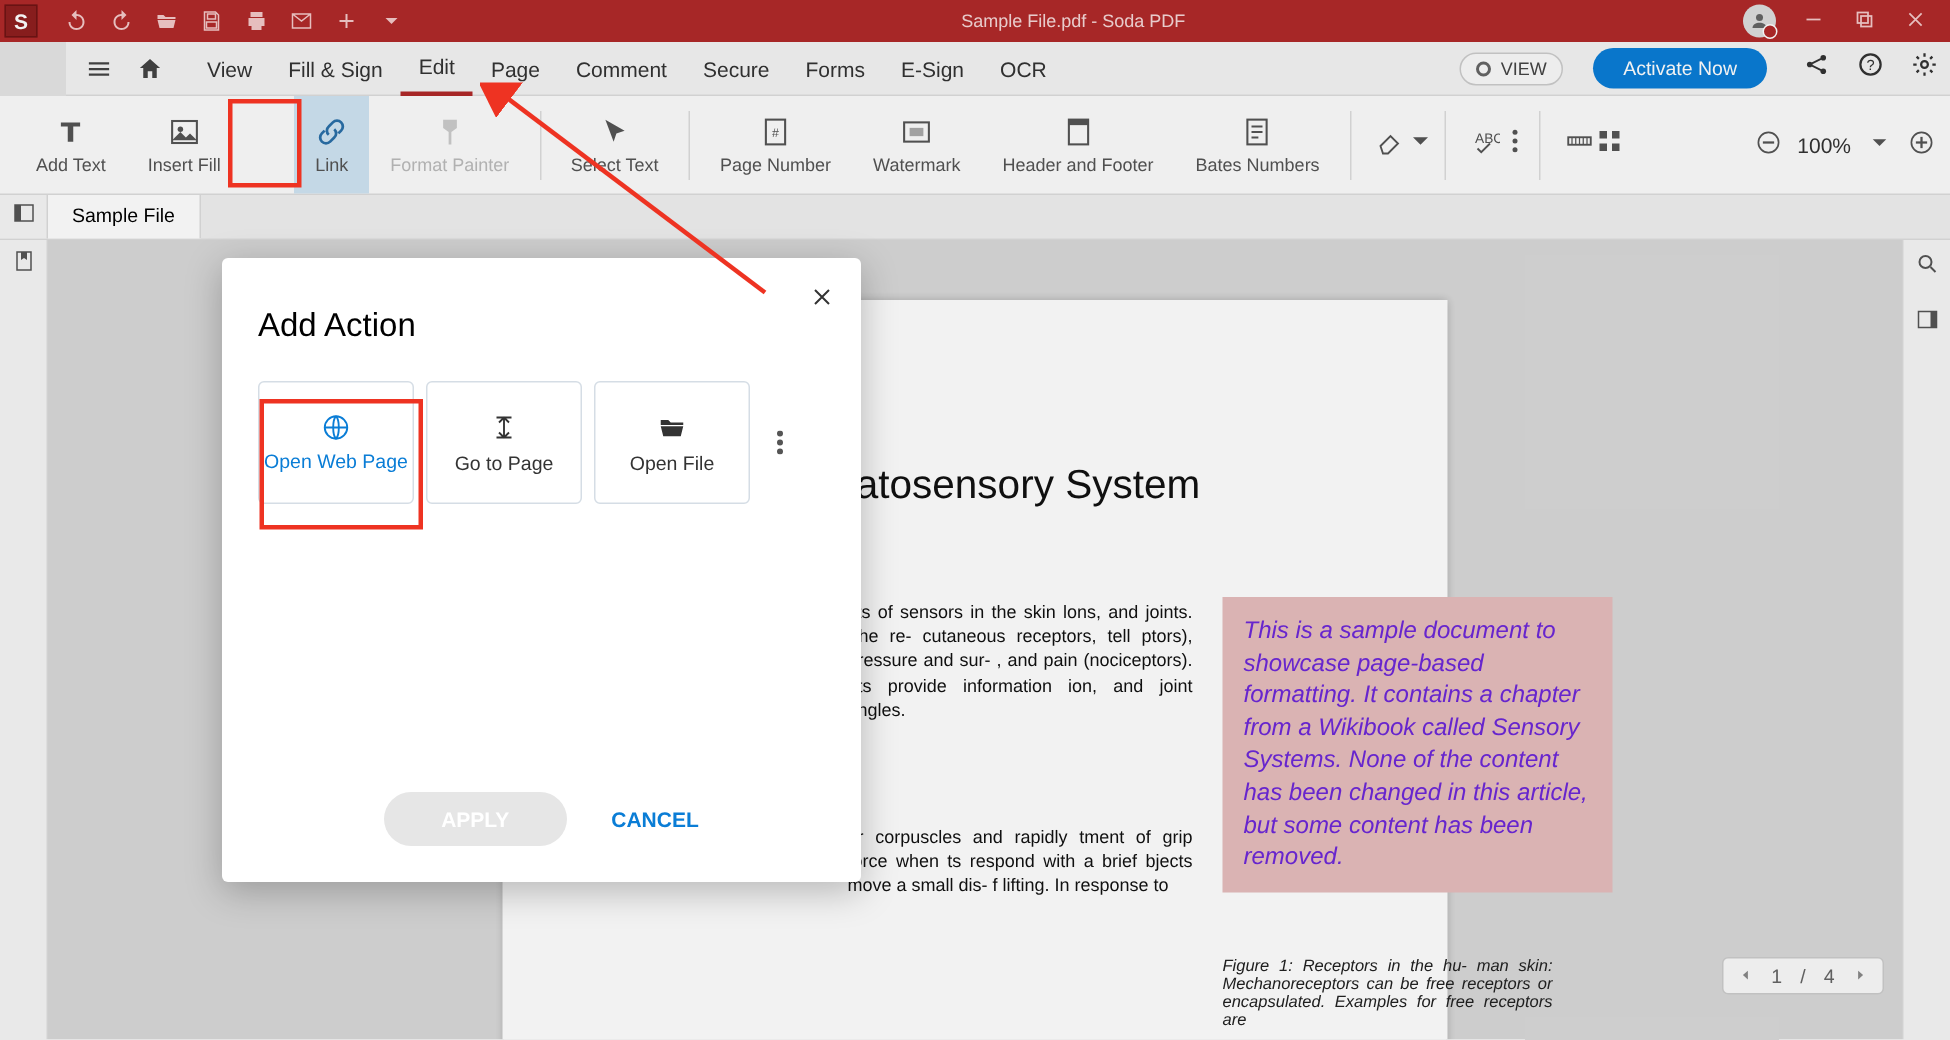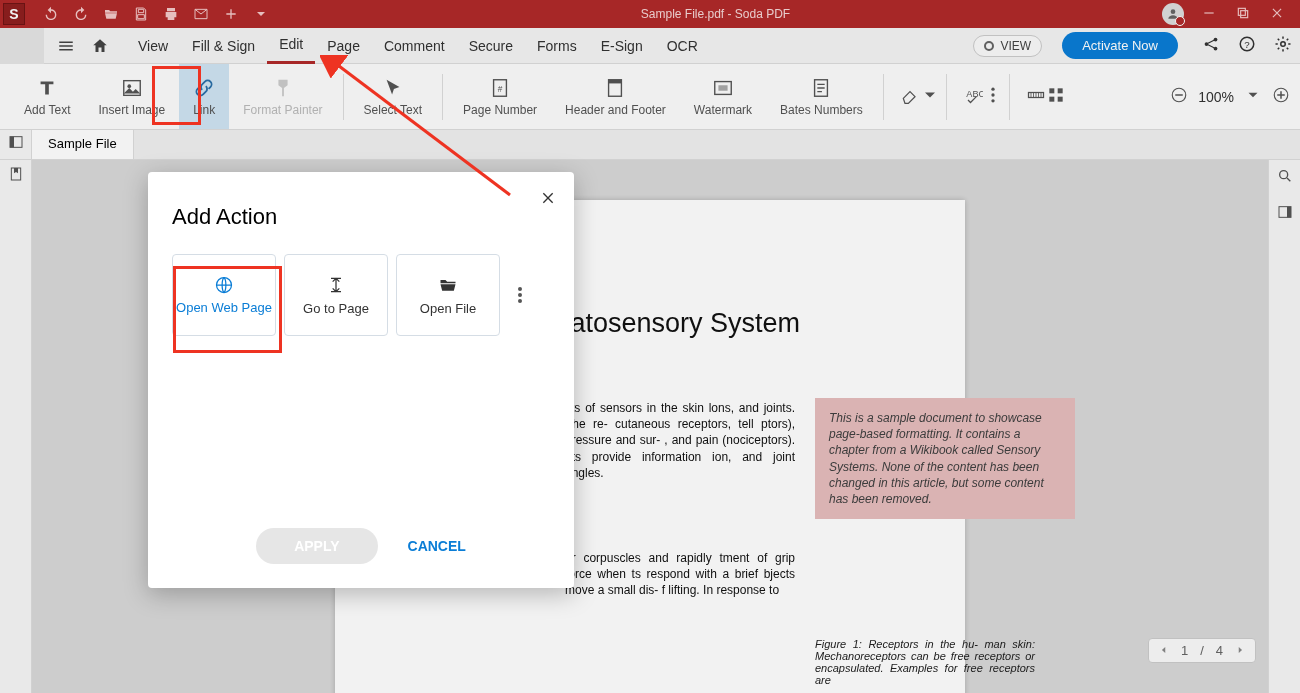--- a/index.html
+++ b/index.html
@@ -30,21 +30,21 @@
 .menu-bar .activate { margin-left:14px; background:#0a7dd6; color:#fff; border:none; border-radius:14px; padding:6px 20px; font-size:13px; }
 .menu-bar .right-icons { display:flex; gap:18px; margin-left:18px; }
 .menu-bar .right-icons svg { width:18px; height:18px; fill:#333;}
 
 
 .ribbon { height:66px; background:#fcfcfc; border-bottom:1px solid #ddd; display:flex; align-items:center; padding:0 10px; gap:0;}
 .ribbon .tool { display:flex; flex-direction:column; align-items:center; justify-content:center; gap:4px; padding:0 14px; height:100%; font-size:12px; color:#555;}
 .ribbon .tool svg { width:22px; height:22px; fill:#555; }
 .ribbon .tool.disabled { color:#bbb; }
 .ribbon .tool.disabled svg { fill:#ccc; }
-.ribbon .tool.highlighted { background:#cfe4f3; }
+.ribbon .tool.highlighted { background:#cfe4f3;margin-left:35px; }
 .ribbon .sep { width:1px; height:46px; background:#ddd; margin:0 6px; }
 .ribbon .small-icons { display:flex; gap:0; margin-left:10px; align-items:center;}
 .ribbon .small-icons svg { width:20px; height:20px; fill:#555;}
 .ribbon .zoom-group { margin-left:auto; display:flex; align-items:center; gap:10px; font-size:14px; color:#333;}
 .ribbon .zoom-group svg { width:18px;height:18px; fill:#555; }
 
 
 .anno-box { position:absolute; border:3px solid #e32; pointer-events:none; z-index:50;}
 .arrow { position:absolute; z-index:49; }
 
@@ -56,21 +56,21 @@
 
 
 .main { position:relative; height:calc(693px - 28px - 36px - 66px - 30px); background:#d9d9d9; display:flex;}
 .left-rail-full { width:32px; background:#f6f6f6; border-right:1px solid #ddd; display:flex; flex-direction:column; align-items:center; padding-top:6px; gap:14px;}
 .left-rail-full svg{width:16px;height:16px;fill:#555;}
 .canvas { flex:1; display:flex; justify-content:center; padding-top:40px; overflow:hidden;}
 .page { width:630px; height:900px; background:#fff; box-shadow:0 0 6px rgba(0,0,0,0.2); padding:100px 50px 40px 240px; position:relative;}
 .page h1 { font-size:27px; font-weight:500; color:#111; white-space:nowrap; position:absolute; left:180px; top:108px;}
 .page .body-col { position:absolute; top:200px; left:230px; width:230px; font-size:12px; line-height:1.35; text-align:justify; color:#111;}
 .page .body-col2 { position:absolute; top:350px; left:230px; width:230px; font-size:12px; line-height:1.35; text-align:justify; color:#111;}
-.page .callout { position:absolute; top:198px; left:480px; width:260px; background:#e6bdbd; padding:12px 14px; font-style:italic; font-size:12px; line-height:1.35; color:#404040;}
+.page .callout { position:absolute; top:198px; left:480px; width:260px; background:#e6bdbd; padding:12px 14px; font-style:italic; font-size:16px; line-height:1.35; color:#6d28d9;}
 .page .fig-caption { position:absolute; top:438px; left:480px; width:220px; font-size:11px; font-style:italic; text-align:justify; color:#222;}
 
 
 .right-rail { width:32px; display:flex; flex-direction:column; align-items:center; padding-top:8px; gap:16px; background:#f6f6f6; border-left:1px solid #ddd;}
 .right-rail svg{width:16px;height:16px;fill:#555;}
 
 
 .dialog { position:absolute; left:148px; top:172px; width:426px; height:416px; background:#fff; border-radius:4px; box-shadow:0 6px 24px rgba(0,0,0,0.25); z-index:40; display:flex; flex-direction:column; padding:24px;}
 .dialog .close { position:absolute; top:18px; right:18px; cursor:pointer;}
 .dialog .close svg{width:16px;height:16px;fill:#333;}
@@ -198,21 +198,21 @@
         <path d="M5 5h14v3h-5v11h-4V8H5z"></path>
       </svg>
       <span>Add Text</span>
     </div>
   <div class="tool">
       <svg viewBox="0 0 24 24">
         <rect x="3" y="4" width="18" height="16" fill="none" stroke="#555" stroke-width="1.5"></rect>
         <circle cx="9" cy="10" r="2"></circle>
         <path d="M3 18l6-6 4 4 3-3 5 5"></path>
       </svg>
-      <span>Insert Image</span>
+      <span>Insert Fill</span>
     </div>
   <div class="tool highlighted">
       <svg viewBox="0 0 24 24">
         <path d="M10 14a4 4 0 010-6l3-3a4 4 0 116 6l-2 2M14 10a4 4 0 010 6l-3 3a4 4 0 11-6-6l2-2" fill="none" stroke="#2a6fa8" stroke-width="2"></path>
       </svg>
       <span>Link</span>
     </div>
   <div class="tool disabled">
       <svg viewBox="0 0 24 24">
         <path d="M7 3h10v6l-4 3v9h-2v-9l-4-3z"></path>
@@ -229,31 +229,31 @@
   <div class="sep"></div>
   <div class="tool">
       <svg viewBox="0 0 24 24">
         <rect x="5" y="3" width="14" height="18" fill="none" stroke="#555" stroke-width="1.5"></rect>
         <text x="12" y="16" text-anchor="middle" font-size="9">#</text>
       </svg>
       <span>Page Number</span>
     </div>
   <div class="tool">
       <svg viewBox="0 0 24 24">
+        <rect x="3" y="5" width="18" height="14" fill="none" stroke="#555" stroke-width="1.5"></rect>
+        <rect x="7" y="9" width="10" height="6" fill="#aaa"></rect>
+      </svg>
+      <span>Watermark</span>
+    </div>
+  <div class="tool">
+      <svg viewBox="0 0 24 24">
         <rect x="5" y="3" width="14" height="18" fill="none" stroke="#555" stroke-width="1.5"></rect>
         <rect x="5" y="3" width="14" height="4" fill="#555"></rect>
       </svg>
       <span>Header and Footer</span>
-    </div>
-  <div class="tool">
-      <svg viewBox="0 0 24 24">
-        <rect x="3" y="5" width="18" height="14" fill="none" stroke="#555" stroke-width="1.5"></rect>
-        <rect x="7" y="9" width="10" height="6" fill="#aaa"></rect>
-      </svg>
-      <span>Watermark</span>
     </div>
   <div class="tool">
       <svg viewBox="0 0 24 24">
         <rect x="5" y="3" width="14" height="18" fill="none" stroke="#555" stroke-width="1.5"></rect>
         <path d="M8 8h8M8 12h8M8 16h5" stroke="#555" stroke-width="1.5"></path>
       </svg>
       <span>Bates Numbers</span>
     </div>
   <div class="sep"></div>
   <div class="small-icons">

